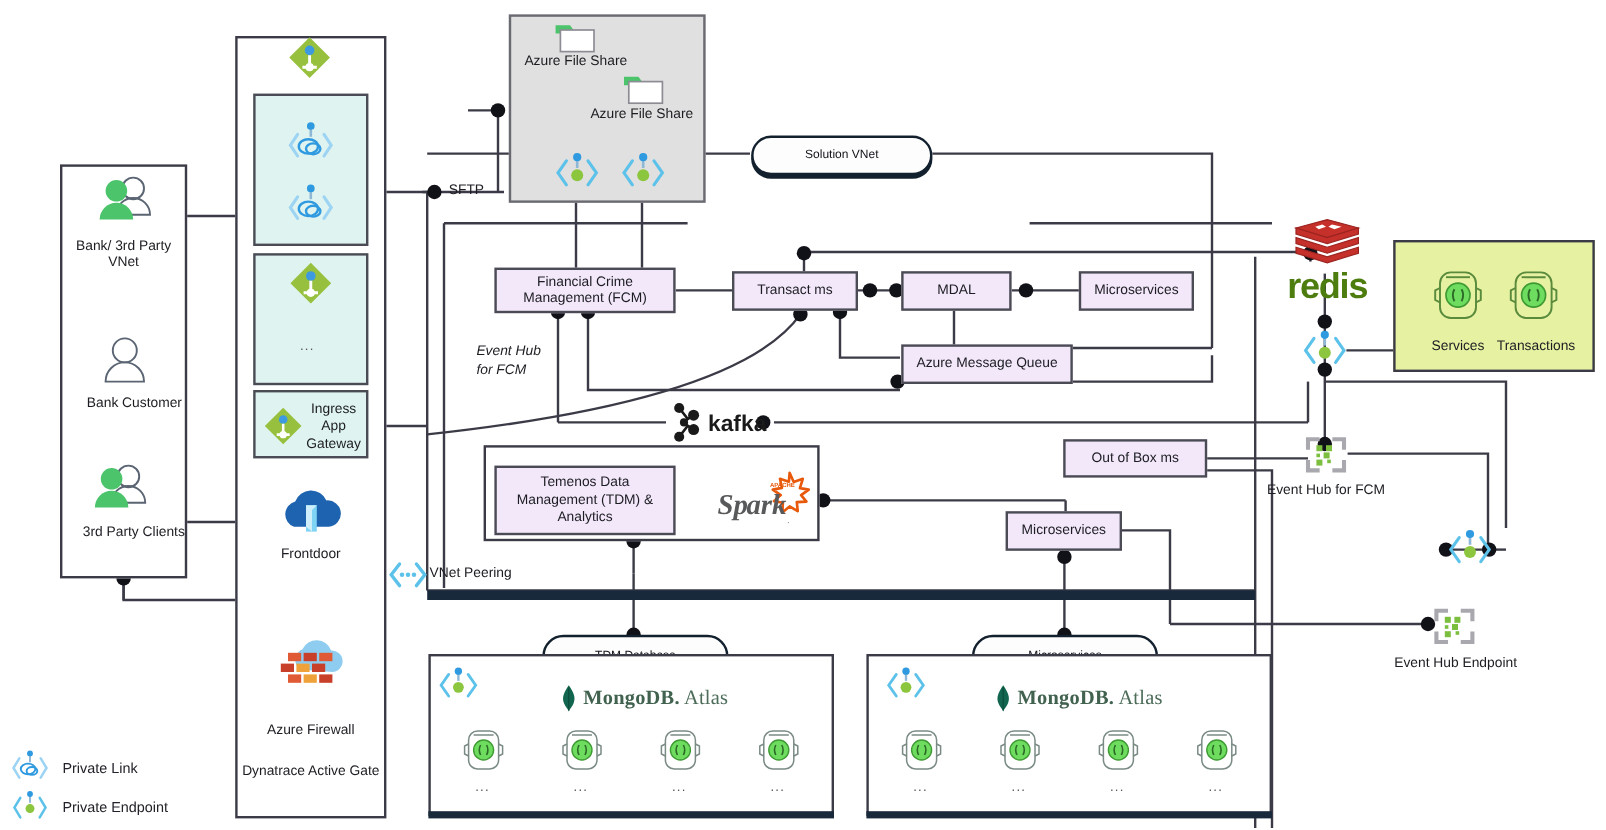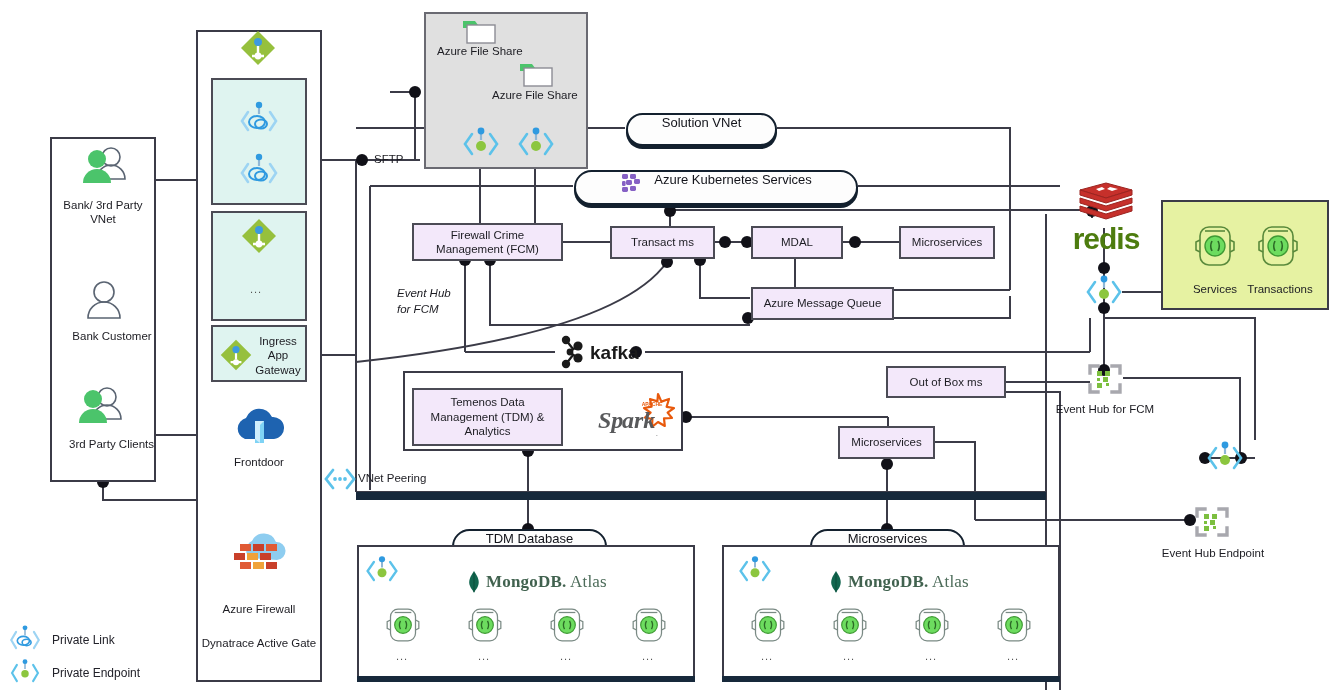--- a/index.html
+++ b/index.html
@@ -7,22 +7,22 @@
   #stage{position:relative;width:1338px;height:692px;background:#fff;overflow:hidden;}
   #wires{position:absolute;left:0;top:0;width:1338px;height:692px;pointer-events:none;}
   .node{position:absolute;box-sizing:border-box;}
   .plainbox{border:2px solid #3b3b47;background:#ffffff;}
   .greybox{border:2px solid #6a6a72;background:#e0e0e0;}
   .mintbox{border:2px solid #4b4b55;background:#dff4f0;}
   .purplebox{border:2px solid #4b4b55;background:#f3e8fa;display:flex;align-items:center;
       justify-content:center;text-align:center;font-size:11.5px;color:#1c1c22;line-height:1.25;padding:2px;}
   .yellowbox{border:2px solid #3b3b47;background:#e6f2a2;}
   .pill{position:absolute;box-sizing:border-box;border:2.5px solid #13202e;border-radius:22px;
-     background:#fdfdfd;box-shadow:0 3px 0 0 #13202e;display:flex;align-items:flex-start;
-     justify-content:center;gap:8px;font-size:13px;color:#12131a;}
+     background:#fdfdfd;box-shadow:0 3px 0 0 #13202e;display:flex;align-items:center;
+     justify-content:center;gap:8px;font-size:10px;color:#12131a;}
   .lbl{position:absolute;font-size:11.5px;color:#1c1c22;text-align:center;line-height:1.25;}
   .lbl.left{text-align:left;}
   .lbl.it{font-style:italic;}
   .barfoot{position:absolute;background:#17293b;}
   .dots{position:absolute;font-size:11px;color:#555;letter-spacing:1px;}
   .mdb{position:absolute;display:flex;align-items:center;gap:4px;}
   .mdb-txt{font-family:"Liberation Serif", serif;font-size:17px;color:#4d6c5a;letter-spacing:.2px;}
   .mdb-txt b{font-weight:700;color:#41624f;}
   .redis-txt{font-family:"Liberation Sans",sans-serif;font-weight:700;font-size:30px;color:#4d7c0f;letter-spacing:-1px;}
   .legend{position:absolute;display:flex;align-items:center;gap:10px;font-size:12px;color:#22222a;}
@@ -314,47 +314,31 @@
       <circle cx="20" cy="20" r="5" fill="#8cc63f"></circle>
     </svg>
   </div>
 
   <div class="lbl left" style="left:374px;top:152px;width:60px;">SFTP</div>
 
   <div class="pill" style="left:626px;top:113px;width:151px;height:33px;">
     <span>Solution VNet</span>
   </div>
 
-  <div class="pill" style="left:574px;top:170px;width:284px;height:35px;">
-    <span style="display:inline-block;width:26px;height:24px;">
-      <svg width="26" height="24" viewBox="0 0 26 24">
-        <g fill="#8661c5">
-          <rect x="2" y="2" width="6" height="5" rx="1.4"></rect>
-            <rect x="10" y="2" width="6" height="5" rx="1.4"></rect>
-          <rect x="6" y="8" width="6" height="5" rx="1.4"></rect>
-            <rect x="14" y="7" width="6" height="5" rx="1.4"></rect>
-          <rect x="2" y="9" width="3.6" height="5" rx="1.2"></rect>
-          <rect x="2" y="15" width="6" height="5" rx="1.4"></rect>
-            <rect x="10" y="14" width="6" height="5" rx="1.4"></rect>
-        </g>
-      </svg>
-    </span>
-    <span>Azure Kubernetes Services</span>
-  </div>
 
   <div class="pill" style="left:452px;top:529px;width:155px;height:35px;">
     <span>TDM Database</span>
   </div>
 
   <div class="pill" style="left:810px;top:529px;width:155px;height:35px;">
     <span>Microservices</span>
   </div>
 
   <div class="node purplebox" style="left:412px;top:223px;width:151px;height:38px;">
-    <span>Firewall Crime Management (FCM)</span>
+    <span>Financial Crime Management (FCM)</span>
   </div>
 
   <div class="node purplebox" style="left:610px;top:226px;width:105px;height:33px;">
     <span>Transact ms</span>
   </div>
 
   <div class="node purplebox" style="left:751px;top:226px;width:92px;height:33px;">
     <span>MDAL</span>
   </div>
 

